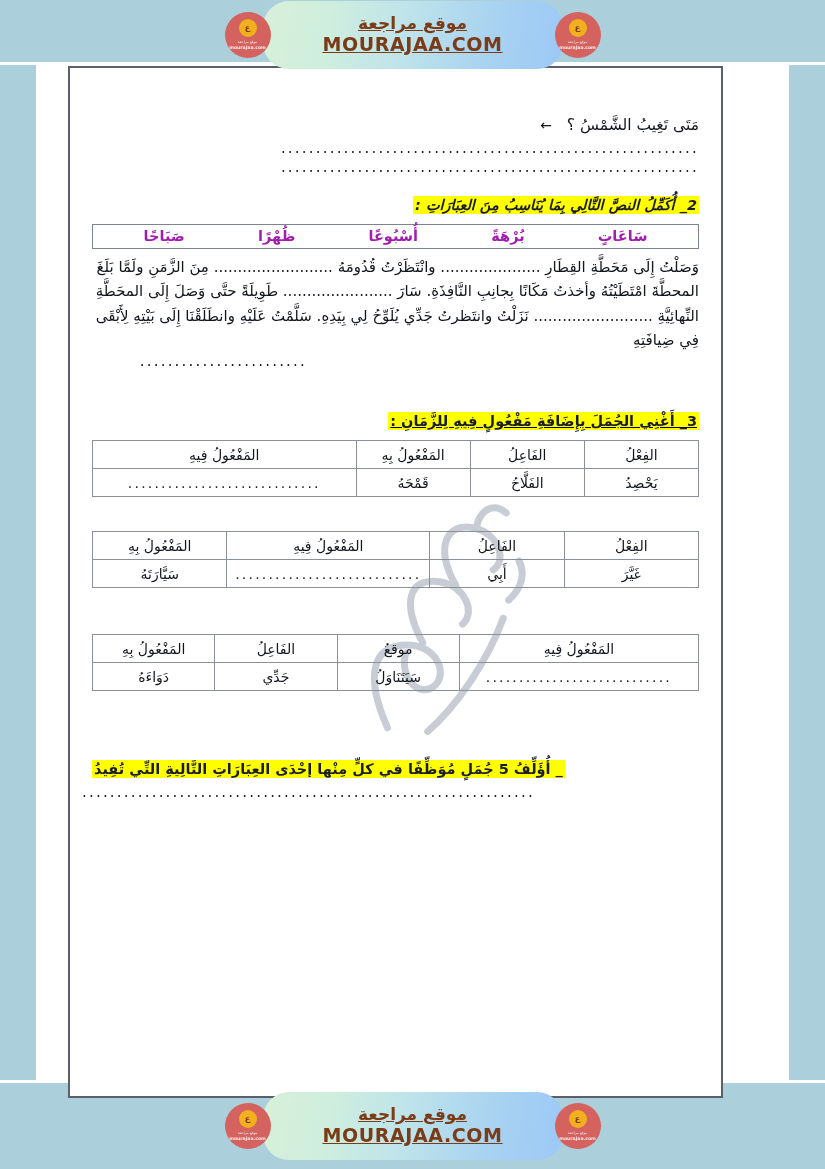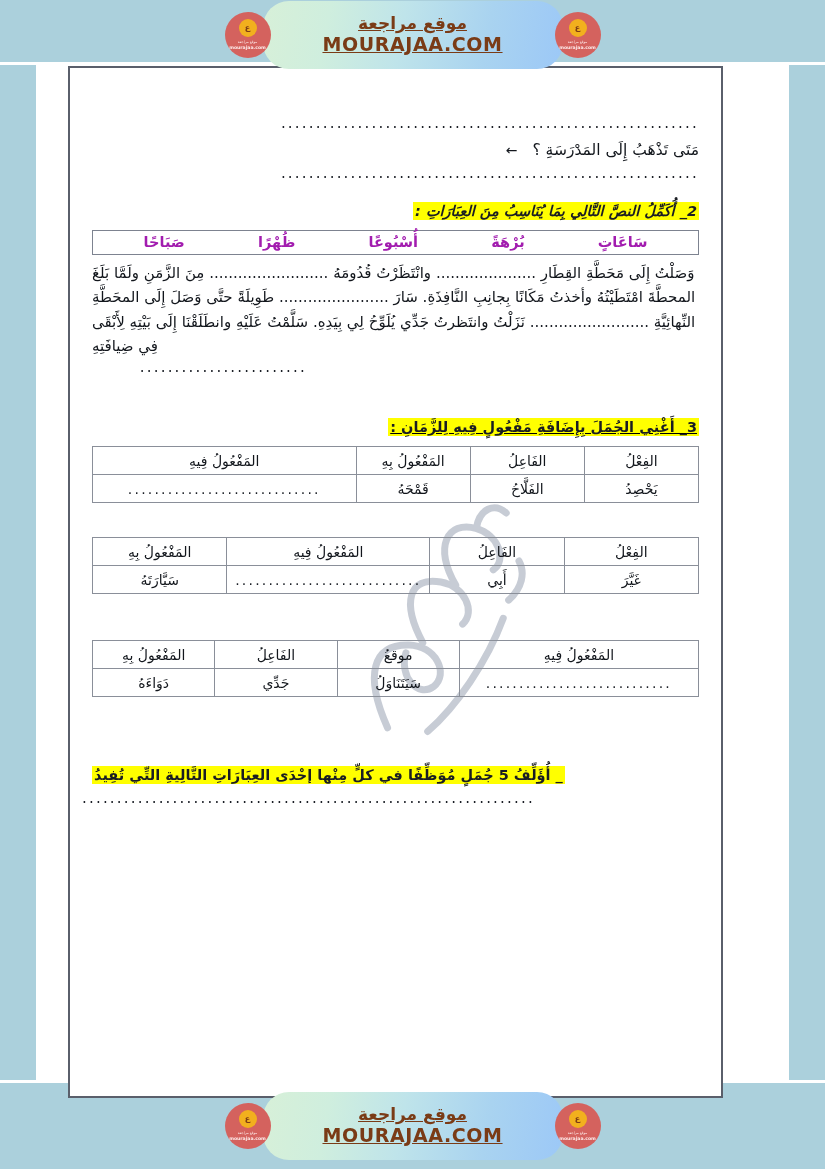--- a/index.html
+++ b/index.html
@@ -229,21 +229,21 @@
     font-size: 14.5px;
     font-weight: 600;
     white-space: nowrap;
   }
 
   
   .para {
     font-size: 15px;
     line-height: 1.62;
     color: #12161c;
-    text-align: left;
+    text-align: right;
     margin: 0;
     position: relative;
     z-index: 16;
   }
   .para .blank {
     letter-spacing: 2.2px;
     color: #1b1f26;
   }
 
   
@@ -317,26 +317,26 @@
       <span>موقع مراجعة</span>
       <b>mourajaa.com</b>
     </div>
   </div>
 </div>
 
 <div class="sheet">
   <div class="sheet-inner">
 
     <div>
-      <div class="dots w-full">............................................................</div>
-
-      <div class="ar qline" style="margin-top:6px;">
-        <span>مَتَى تَذْهَبُ إِلَى المَدْرَسَةِ ؟</span>
+      <div class="ar qline">
+        <span>مَتَى تَغِيبُ الشَّمْسُ ؟</span>
         <span class="arrow">←</span>
       </div>
+      <div class="dots w-full">............................................................</div>
+
       <div class="dots w-full">............................................................</div>
     </div>
 
     <div class="heading-block" style="text-align:right;font-style:italic;">
       <span class="hl ar">2_ أُكَمِّلُ النصَّ التَّالِي بِمَا يُنَاسِبُ مِنَ العِبَارَاتِ :</span>
     </div>
 
     <div class="wordbox">
       <span class="ar">سَاعَاتٍ</span>
       <span class="ar">بُرْهَةً</span>

